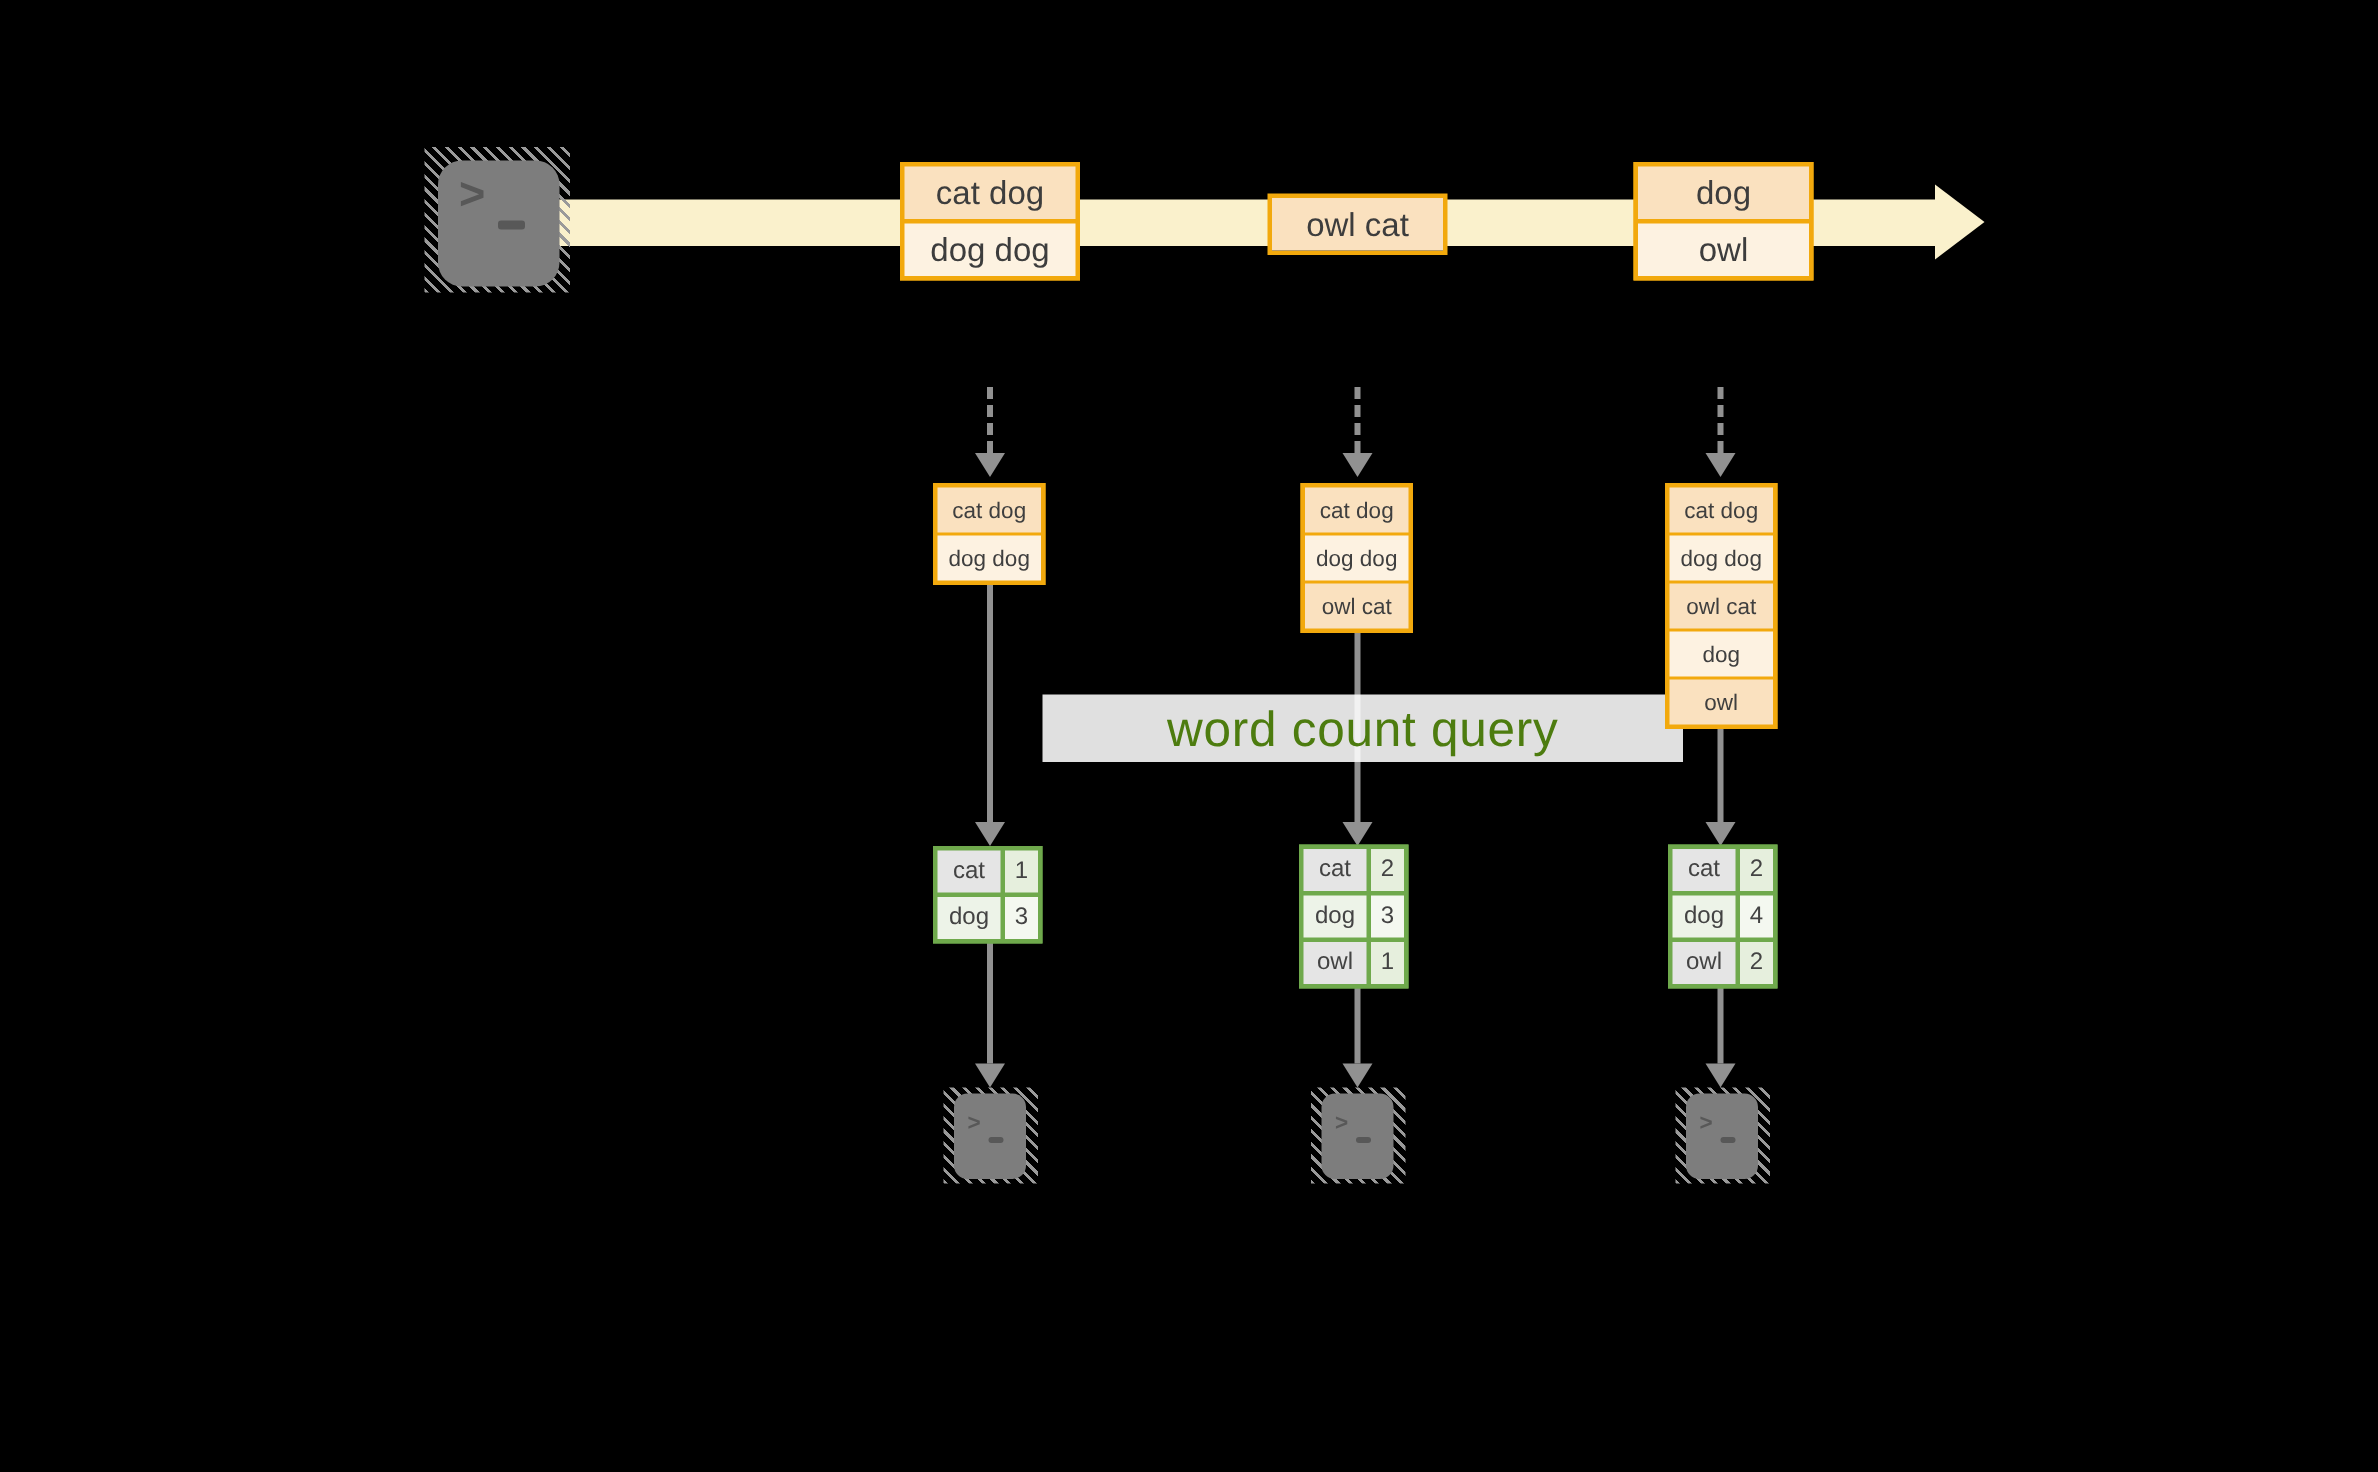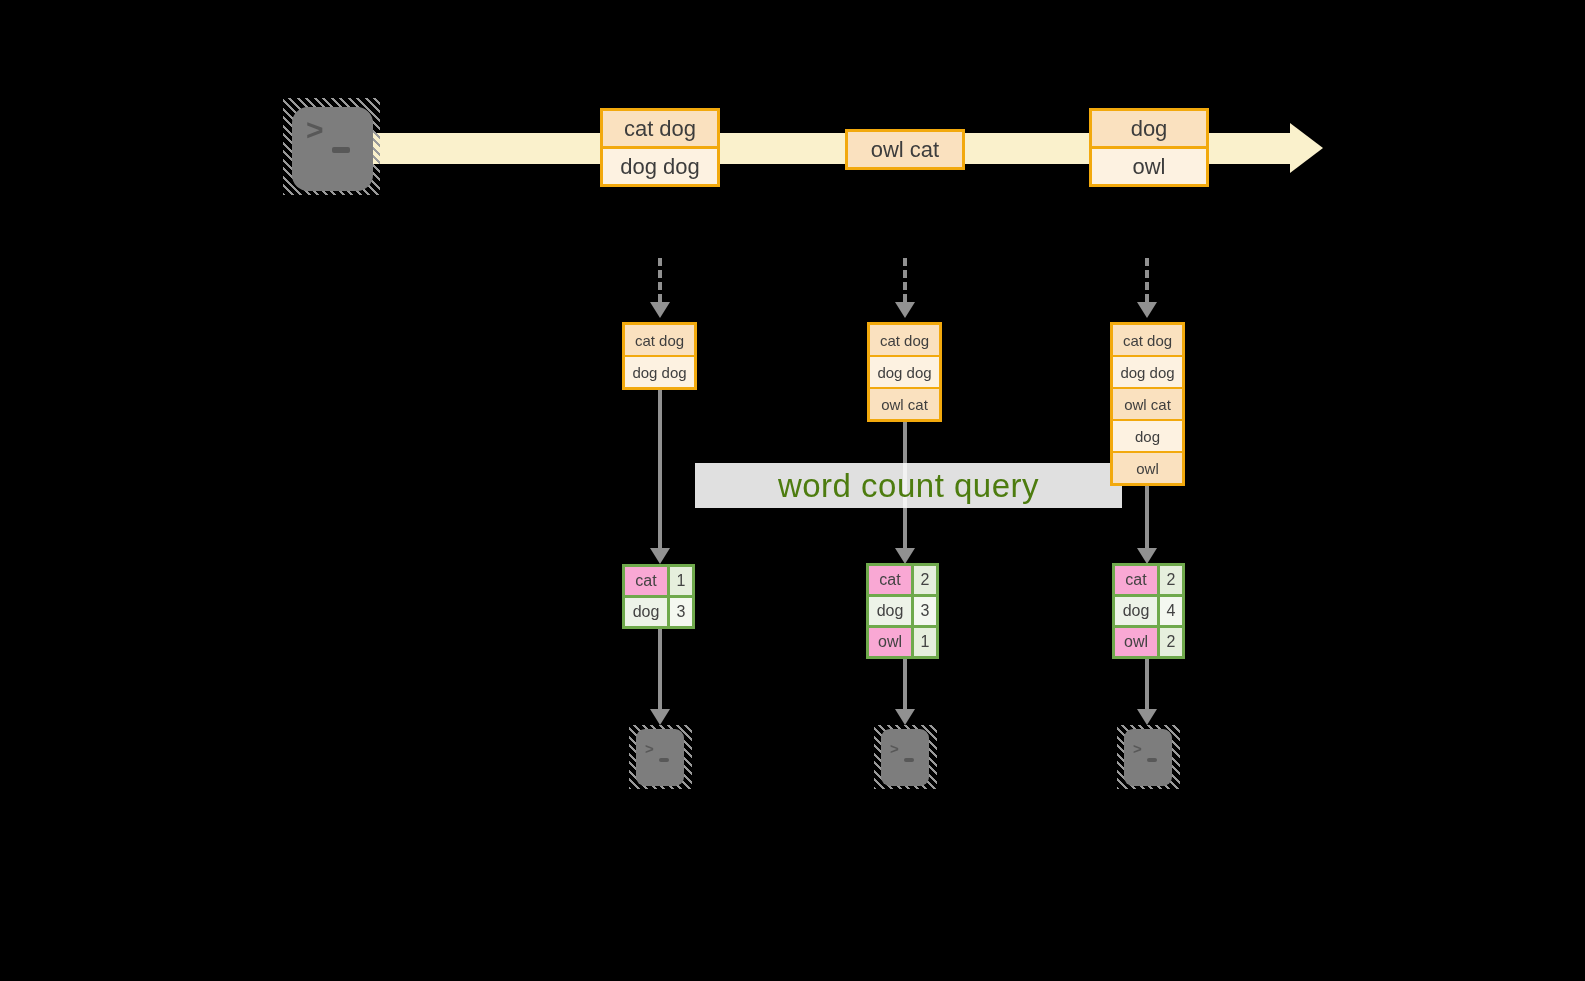--- a/index.html
+++ b/index.html
@@ -31,21 +31,21 @@
   .ebox{width:120px;gap:3px;grid-auto-rows:35px;font-size:22px;}
   .sbox{width:75px;gap:2px;grid-auto-rows:30px;font-size:15px;color:#3F3F3F;}
   .ocell{display:flex;align-items:center;justify-content:center;}
   .pd{background:#FAE1BF;}
   .pl{background:#FDF2E1;text-align:center;}
   
   .gtable{position:absolute;z-index:4;display:grid;box-sizing:border-box;
     grid-template-columns:42px 22px;grid-auto-rows:28px;gap:3px;
     border:3px solid #6FA94C;background:#6FA94C;font-size:16px;color:#434343;}
   .gcell{display:flex;align-items:center;justify-content:center;}
-  .wd{background:#f9a8d4;text-align:center;} .nd{background:#E6EFDD;}
+  .wd{background:#e5e5e5;text-align:center;} .nd{background:#E6EFDD;}
   .wl{background:#EDF3E8;} .nl{background:#F4F8F0;}
   
   .vline{position:absolute;width:4px;background:#919191;z-index:2;}
   .vdash{position:absolute;width:0;border-left:4px dashed #919191;z-index:2;}
   .vhead{position:absolute;width:0;height:0;z-index:2;
     border-left:10px solid transparent;border-right:10px solid transparent;border-top:16px solid #919191;}
   
   .banner{position:absolute;left:695px;top:463px;width:427px;height:45px;z-index:3;
     background:rgba(255,255,255,0.88);display:flex;align-items:center;justify-content:center;}
   .banner span{font-size:33px;font-weight:300;color:#4d7c0f;letter-spacing:0.5px;}

